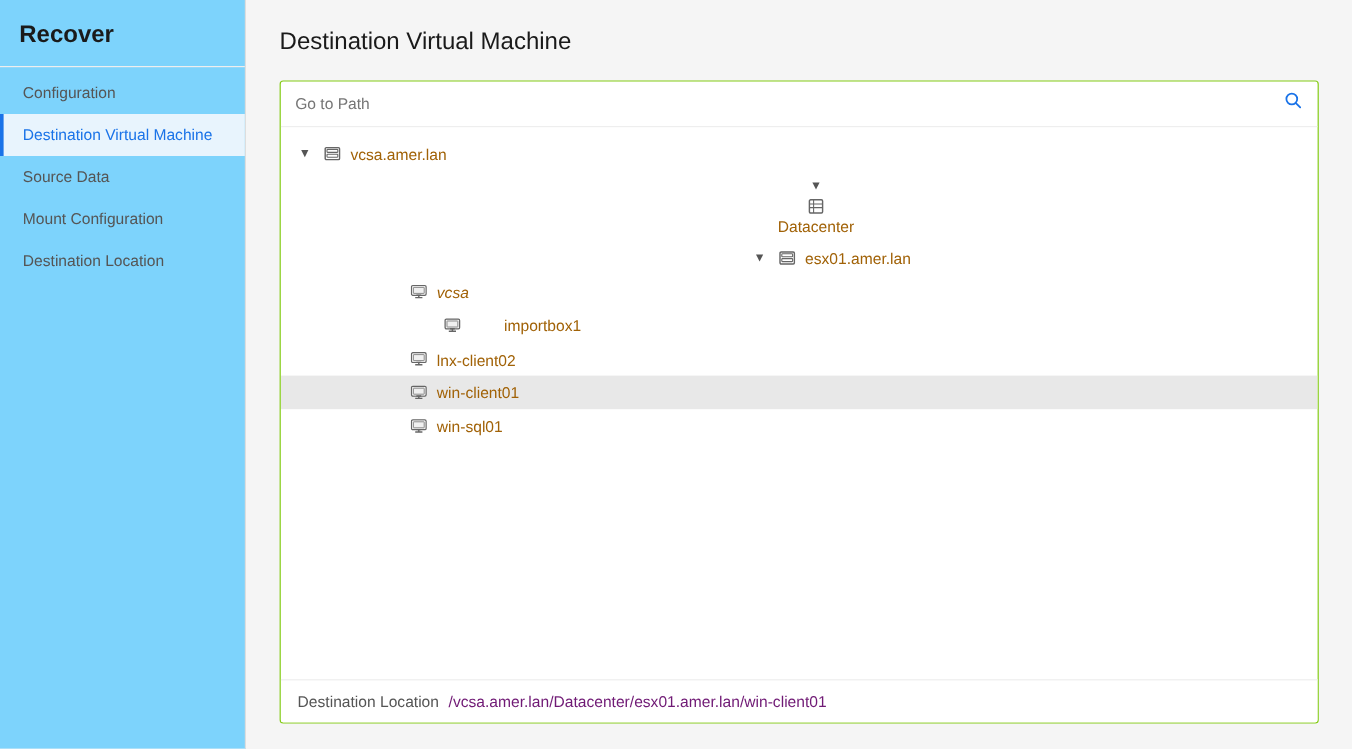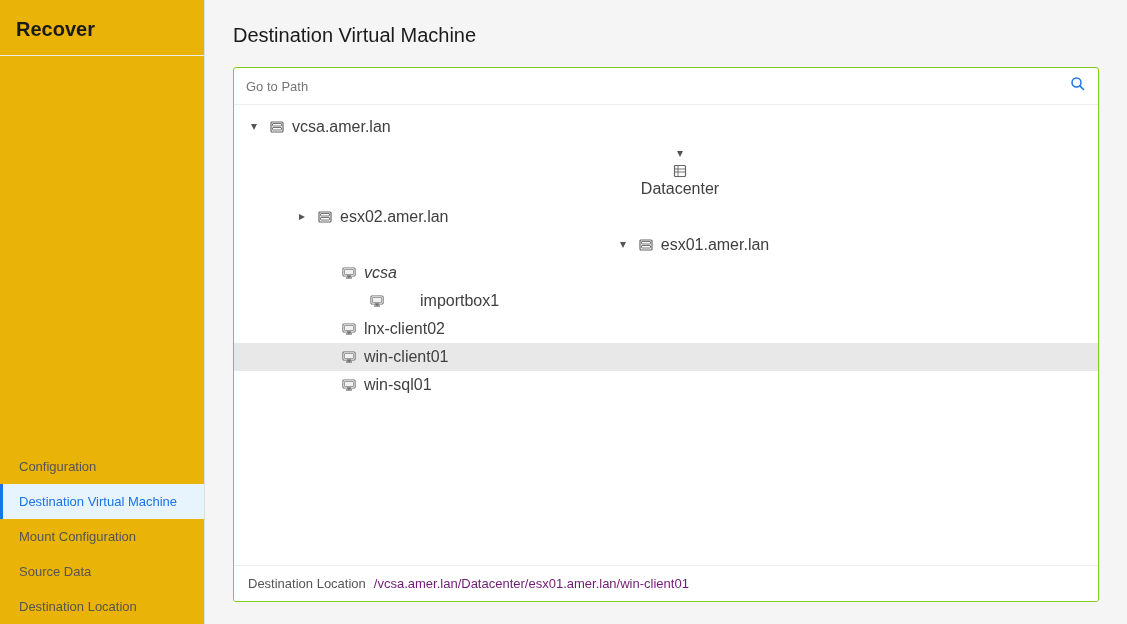--- a/index.html
+++ b/index.html
@@ -1,26 +1,25 @@
 <!DOCTYPE html>
 <html><head>
   <meta charset="utf-8">
   <style>
     * { box-sizing: border-box; margin: 0; padding: 0; }
     body { font-family: -apple-system, BlinkMacSystemFont, "Segoe UI", Arial, sans-serif; font-size: 13px; color: #333; background: #f5f5f5; display: flex; height: 624px; width: 1127px; overflow: hidden; }
 
     
     .sidebar {
       width: 205px;
-      background: #eab308;
+      background: #7dd3fc;
       border-right: 1px solid #ddd;
       display: flex;
       flex-direction: column;
       flex-shrink: 0;
-      justify-content: space-between;
     }
     .sidebar-title {
       font-size: 20px;
       font-weight: 600;
       padding: 18px 16px 14px 16px;
       color: #1a1a1a;
       border-bottom: 1px solid #eee;
     }
     .sidebar-nav {
       display: flex;
@@ -125,22 +124,22 @@
       width: 18px;
       height: 18px;
       margin: 0 6px;
       flex-shrink: 0;
       display: flex;
       align-items: center;
       justify-content: center;
     }
 
     .node-label {
-      font-size: 16px;
-      color: #404040;
+      font-size: 13px;
+      color: #a16207;
     }
 
     
     .dest-location-bar {
       display: flex;
       align-items: center;
       padding: 10px 14px;
       border-top: 1px solid #eee;
       background: #fff;
       font-size: 13px;
@@ -156,22 +155,22 @@
     }
   </style>
 </head>
 <body>
 
 <div class="sidebar">
   <div class="sidebar-title">Recover</div>
   <nav class="sidebar-nav">
   <div class="sidebar-item">Configuration</div>
       <div class="sidebar-item active">Destination Virtual Machine</div>
+      <div class="sidebar-item">Source Data</div>
       <div class="sidebar-item">Mount Configuration</div>
-      <div class="sidebar-item">Source Data</div>
       <div class="sidebar-item">Destination Location</div>
     </nav>
 </div>
 
 <div class="main">
   <h1 class="page-title">Destination Virtual Machine</h1>
 
   <div class="tree-panel">
 
     <div class="tree-search-bar">
@@ -210,35 +209,20 @@
             <span class="node-icon">
               <svg width="14" height="14" viewBox="0 0 14 14" fill="none" xmlns="http://www.w3.org/2000/svg">
       <rect x="1.5" y="1.5" width="11" height="11" rx="1" stroke="#666" stroke-width="1.2" fill="none"></rect>
       <line x1="1.5" y1="5" x2="12.5" y2="5" stroke="#666" stroke-width="0.9"></line>
       <line x1="1.5" y1="8" x2="12.5" y2="8" stroke="#666" stroke-width="0.9"></line>
       <line x1="5" y1="1.5" x2="5" y2="12.5" stroke="#666" stroke-width="0.9"></line>
     </svg>
             </span>
             <span class="node-label">Datacenter</span>
           </div>
-          <div class="tree-node" style="padding-left: 60px;">
-            <span class="toggle-btn">
-              <svg width="10" height="10" viewBox="0 0 10 10">
-                <polygon points="2,2 8,5 2,8" fill="#555"></polygon>
-              </svg>
-            </span>
-            <span class="node-icon">
-              <svg width="14" height="14" viewBox="0 0 14 14" fill="none" xmlns="http://www.w3.org/2000/svg">
-      <rect x="1" y="2" width="12" height="10" rx="1" stroke="#666" stroke-width="1.2" fill="none"></rect>
-      <rect x="2.5" y="3.5" width="9" height="2.5" rx="0.5" stroke="#666" stroke-width="0.9" fill="none"></rect>
-      <rect x="2.5" y="7.5" width="9" height="2.5" rx="0.5" stroke="#666" stroke-width="0.9" fill="none"></rect>
-    </svg>
-            </span>
-            <span class="node-label">esx02.amer.lan</span>
-          </div>
           <div class="tree-node" style="padding-left: 60px; justify-content: center;">
             <span class="toggle-btn" style="transform: rotate(90deg);">
               <svg width="10" height="10" viewBox="0 0 10 10">
                 <polygon points="2,2 8,5 2,8" fill="#555"></polygon>
               </svg>
             </span>
             <span class="node-icon">
               <svg width="14" height="14" viewBox="0 0 14 14" fill="none" xmlns="http://www.w3.org/2000/svg">
       <rect x="1" y="2" width="12" height="10" rx="1" stroke="#666" stroke-width="1.2" fill="none"></rect>
       <rect x="2.5" y="3.5" width="9" height="2.5" rx="0.5" stroke="#666" stroke-width="0.9" fill="none"></rect>

